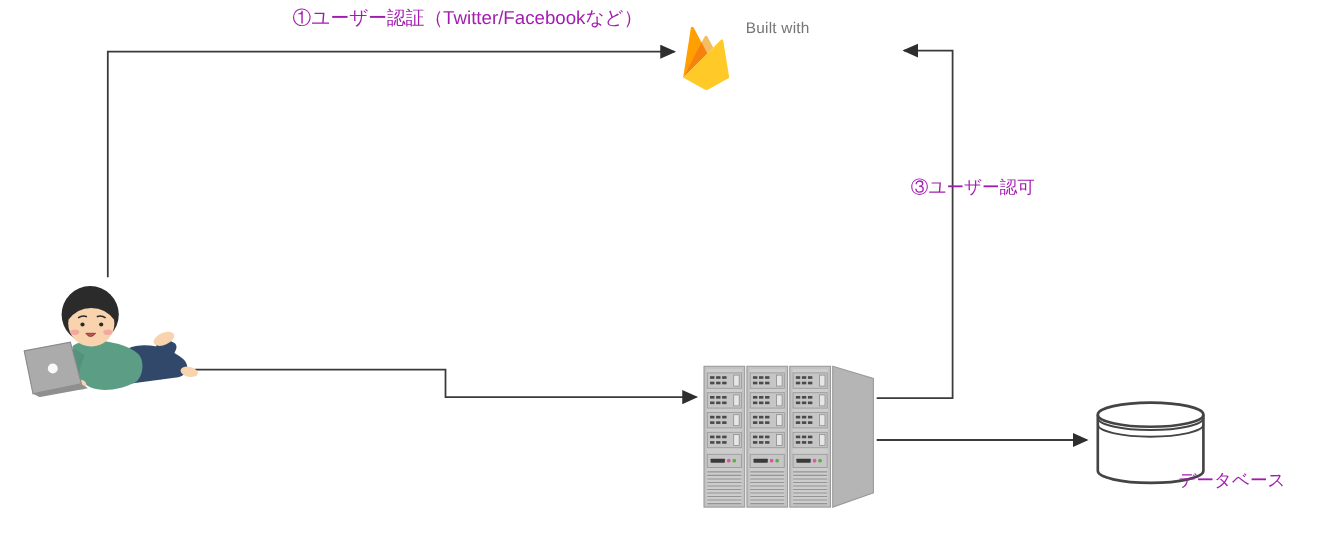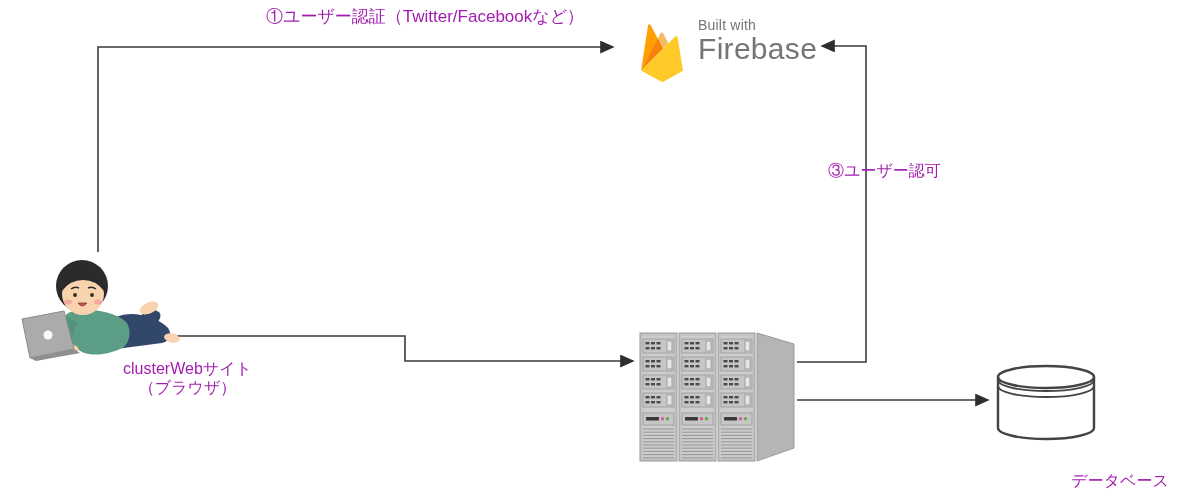--- a/index.html
+++ b/index.html
@@ -6,21 +6,21 @@
   #stage {
     position:relative; width:1200px; height:500px; background:#ffffff;
     font-family:"Liberation Sans", sans-serif; color:#1f1f1f; overflow:hidden;
   }
   .layer { position:absolute; left:0; top:0; }
   .arrow { fill:none; stroke:#3a3a3a; stroke-width:1.6; marker-end:url(#ah); }
   .lbl { position:absolute; font-size:16px; line-height:20px; color:#a21caf; white-space:nowrap; }
   .lbl.wrap { white-space:normal; }
   .node-caption { text-align:center; }
   
-  #fb-lockup { position:absolute; left:640px; top:17px; display:flex; align-items:flex-start;justify-content:space-between; }
+  #fb-lockup { position:absolute; left:620px; top:17px; display:flex; align-items:flex-start;justify-content:space-between; }
   #fb-flame { width:44px; height:58px; margin-top:7px; }
   #fb-text { margin-left:14px; }
   #fb-built { font-size:14px; color:#757575; line-height:16px; letter-spacing:0.2px; }
   #fb-name { font-size:30px; color:#757575; line-height:32px; letter-spacing:0.3px; }
   .illus { position:absolute; }
 </style>
 </head>
 <body>
 
 <div id="stage">
@@ -42,21 +42,20 @@
 
   <div id="fb-lockup">
     <svg id="fb-flame" viewBox="0 0 256 351">
       <path fill="#FFA000" d="M1.25,280.73 L43.53,8.69 C44.73,0.95 55.07,-0.8 58.75,6.12 L102.68,88.61 L102.47,90.59 L2.86,279.13 Z"></path>
       <path fill="#F4BD62" d="M134.42,148.97 L166.46,116.16 L134.41,55.16 C131.36,49.36 122.87,49.35 119.86,55.16 L102.74,87.81 L102.74,90.59 Z"></path>
       <path fill="#F6820C" d="M1.25,280.73 L102.25,86.27 L134.15,147.06 L132.53,151.46 L4.62,278.93 Z"></path>
       <path fill="#FFCA28" d="M139.12,347.55 L254.91,282.98 L221.85,79.37 C220.82,73 212.99,70.47 208.43,75.05 L1.25,280.73 L116.37,345.55 C123.56,349.6 132.32,351.35 139.12,347.55 Z"></path>
     </svg>
     <div id="fb-text">
       <div id="fb-built">Built with</div>
-      <div id="fb-name">Firebase</div>
     </div>
   </div>
 
   <svg class="illus" style="left:20px; top:253px;" width="160" height="108" viewBox="0 0 160 108">
 
     <path d="M96,64 C112,57 134,63 146,73 C153,79 151,88 142,90 L96,96 Z" fill="#32486B"></path>
 
     <ellipse cx="152" cy="85" rx="8" ry="4.5" fill="#F9D3AE" transform="rotate(12 152 85)"></ellipse>
 
     <path d="M112,88 L123,59 Q125,53 131,55 L139,59 Q142,62 139,67 L126,92 Z" fill="#32486B"></path>
@@ -159,19 +158,15 @@
     <polygon points="121,2 158,13 158,117 121,130" fill="#B5B5B5" stroke="#9a9a9a" stroke-width="1"></polygon>
   </svg>
 
   <svg class="illus" style="left:993px; top:360px;" width="106" height="86" viewBox="0 0 106 86">
     <path d="M5,17 v51 a48,11 0 0 0 96,0 v-51" fill="#ffffff" stroke="#444444" stroke-width="2.4"></path>
     <ellipse cx="53" cy="17" rx="48" ry="11" fill="#ffffff" stroke="#444444" stroke-width="2.4"></ellipse>
     <path d="M5,20 a48,11 0 0 0 96,0" fill="none" stroke="#444444" stroke-width="1.8"></path>
     <path d="M5,26 a48,11 0 0 0 96,0" fill="none" stroke="#444444" stroke-width="1.8"></path>
   </svg>
 
-  <div class="lbl node-caption" style="left:105px; top:359px; width:165px; line-height:19px;">
-    <div>clusterWebサイト</div>
-    <div>（ブラウザ）</div>
-  </div>
-  <div class="lbl node-caption" style="left:1040px; top:471px; width:160px;">データベース</div>
+  <div class="lbl node-caption" style="left:1040px; top:428px; width:160px;">データベース</div>
 
 </div>
 
 </body></html>

